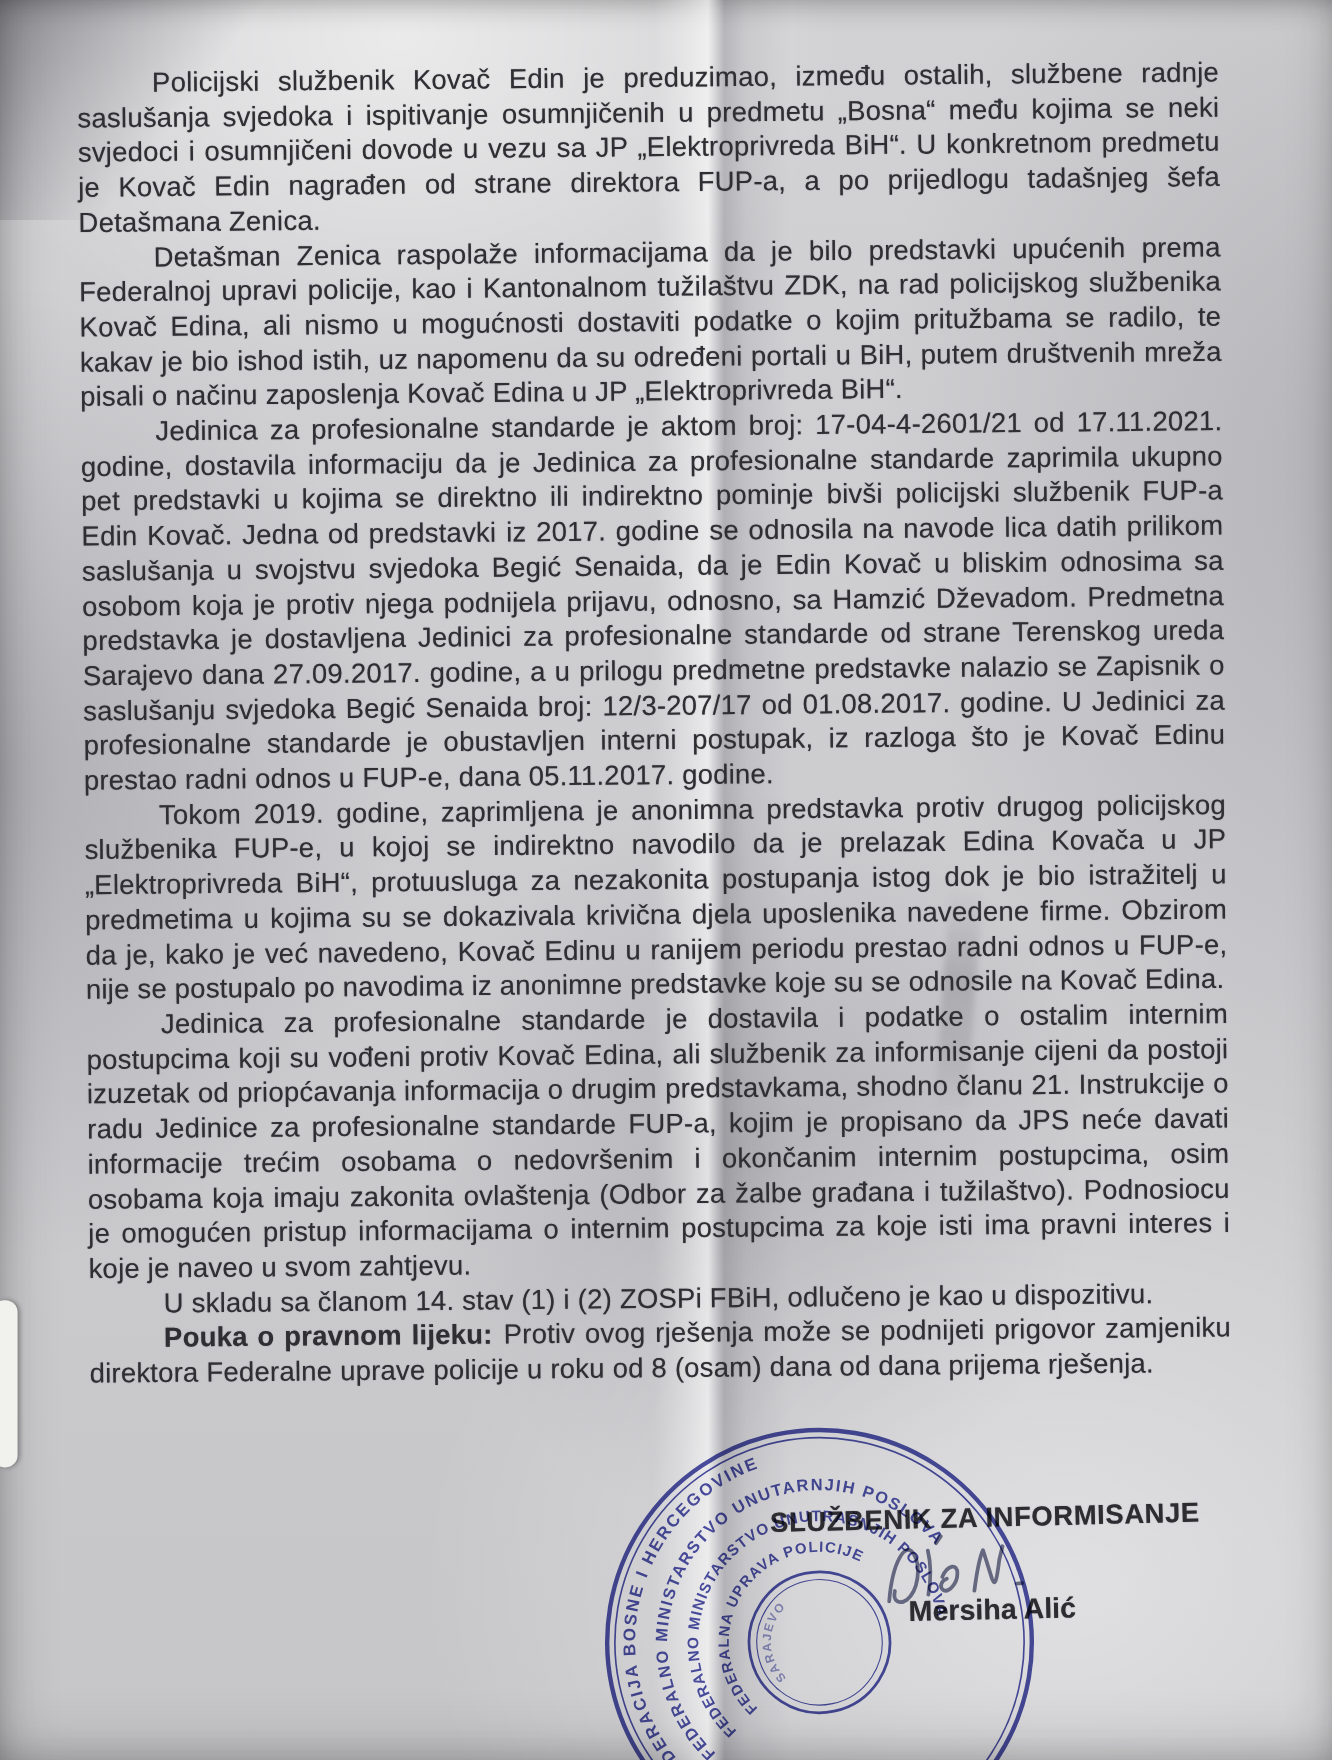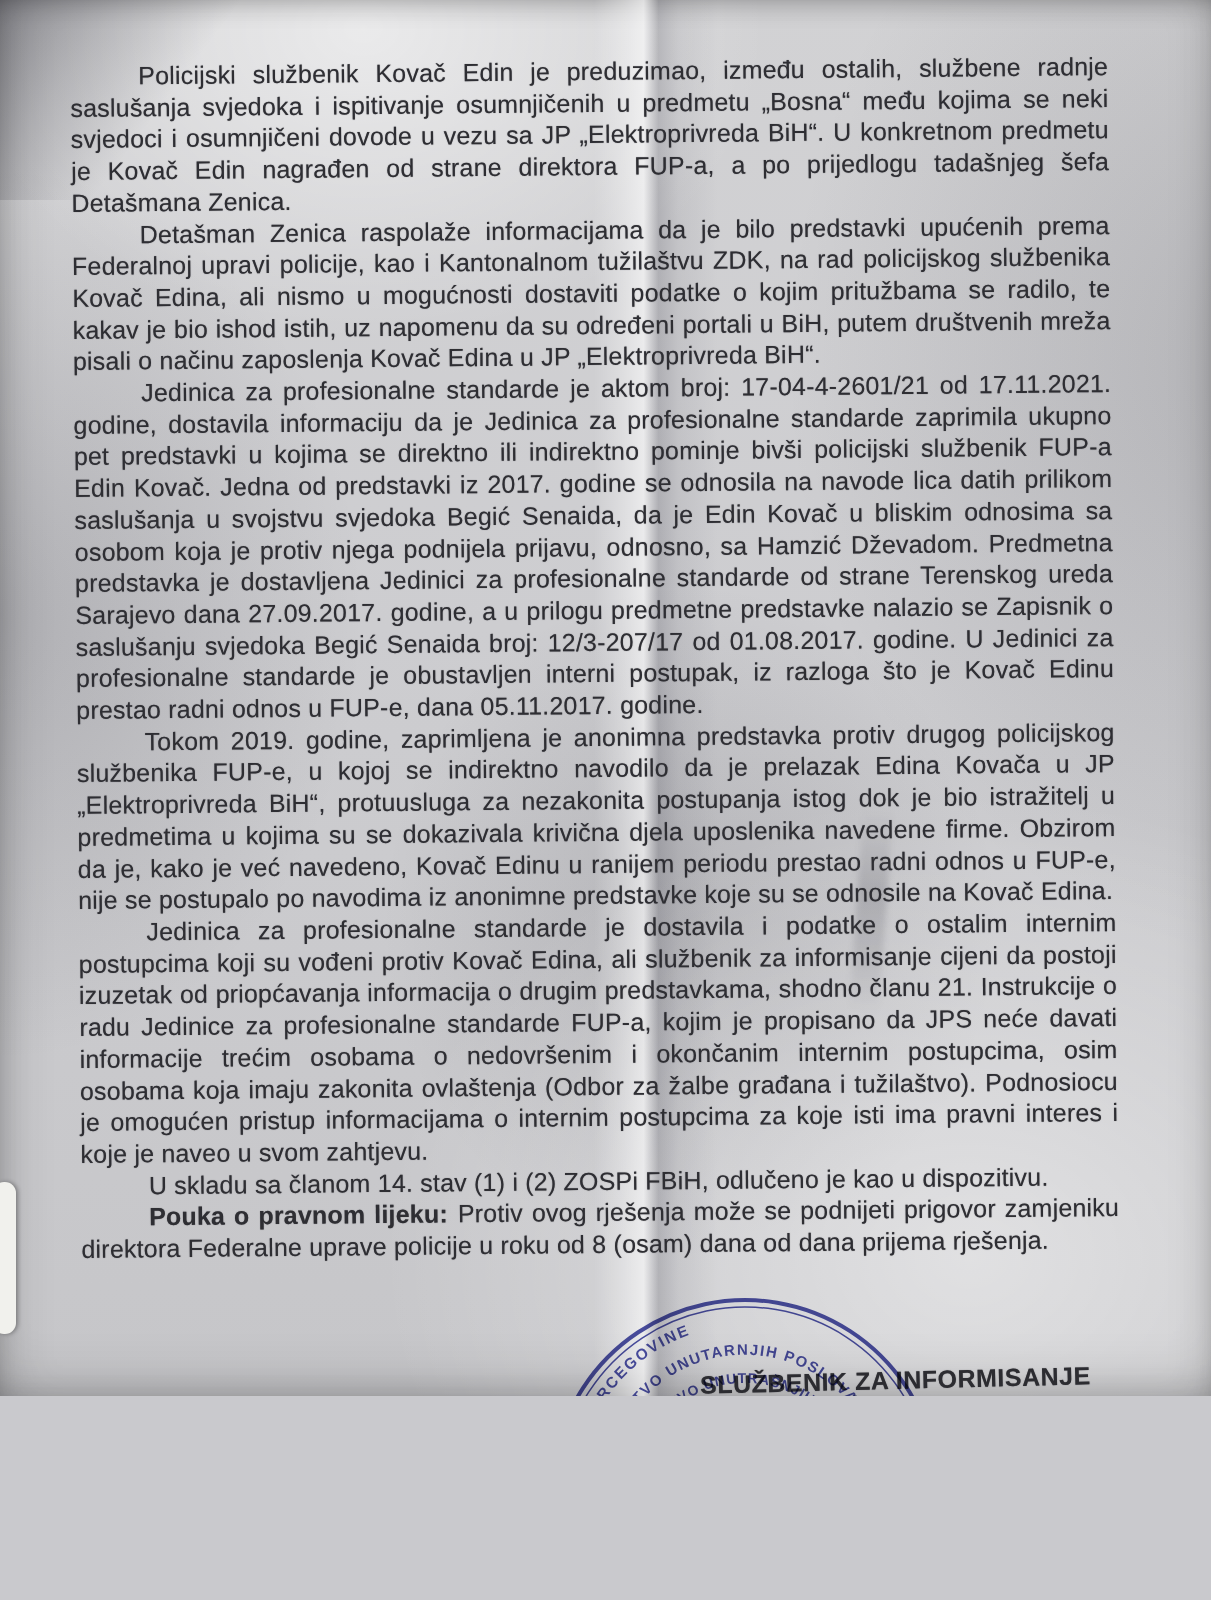--- a/index.html
+++ b/index.html
@@ -3,21 +3,21 @@
 <meta charset="utf-8">
 <style>
   * { box-sizing: border-box; }
   html,body { margin:0; padding:0; }
   body {
     width:1211px; height:1600px; overflow:hidden;
     font-family:"Liberation Sans","DejaVu Sans",sans-serif;
     background:#c9c9cd;
   }
   .photo {
-    position:relative; width:1211px; height:1396px; overflow:hidden;
+    position:relative; width:1211px; height:1600px; overflow:hidden;
     background:
       radial-gradient(620px 480px at 30% 2%,  rgba(255,255,255,.55), rgba(255,255,255,0) 65%),
       radial-gradient(950px 750px at 80% 90%, rgba(255,255,255,.45), rgba(255,255,255,0) 62%),
       radial-gradient(520px 640px at 0% 44%,  rgba(20,20,30,.16), rgba(20,20,30,0) 70%),
       radial-gradient(720px 900px at 104% 26%,rgba(20,20,30,.15), rgba(20,20,30,0) 66%),
       radial-gradient(430px 470px at 57% 66%, rgba(20,20,30,.12), rgba(20,20,30,0) 72%),
       linear-gradient(180deg,#d2d2d4 0%, #cdcdd0 45%, #c6c6c9 100%);
     box-shadow:
       inset 0 14px 30px -18px rgba(0,0,0,.35),
       inset 26px 0 55px -30px rgba(0,0,0,.28),

